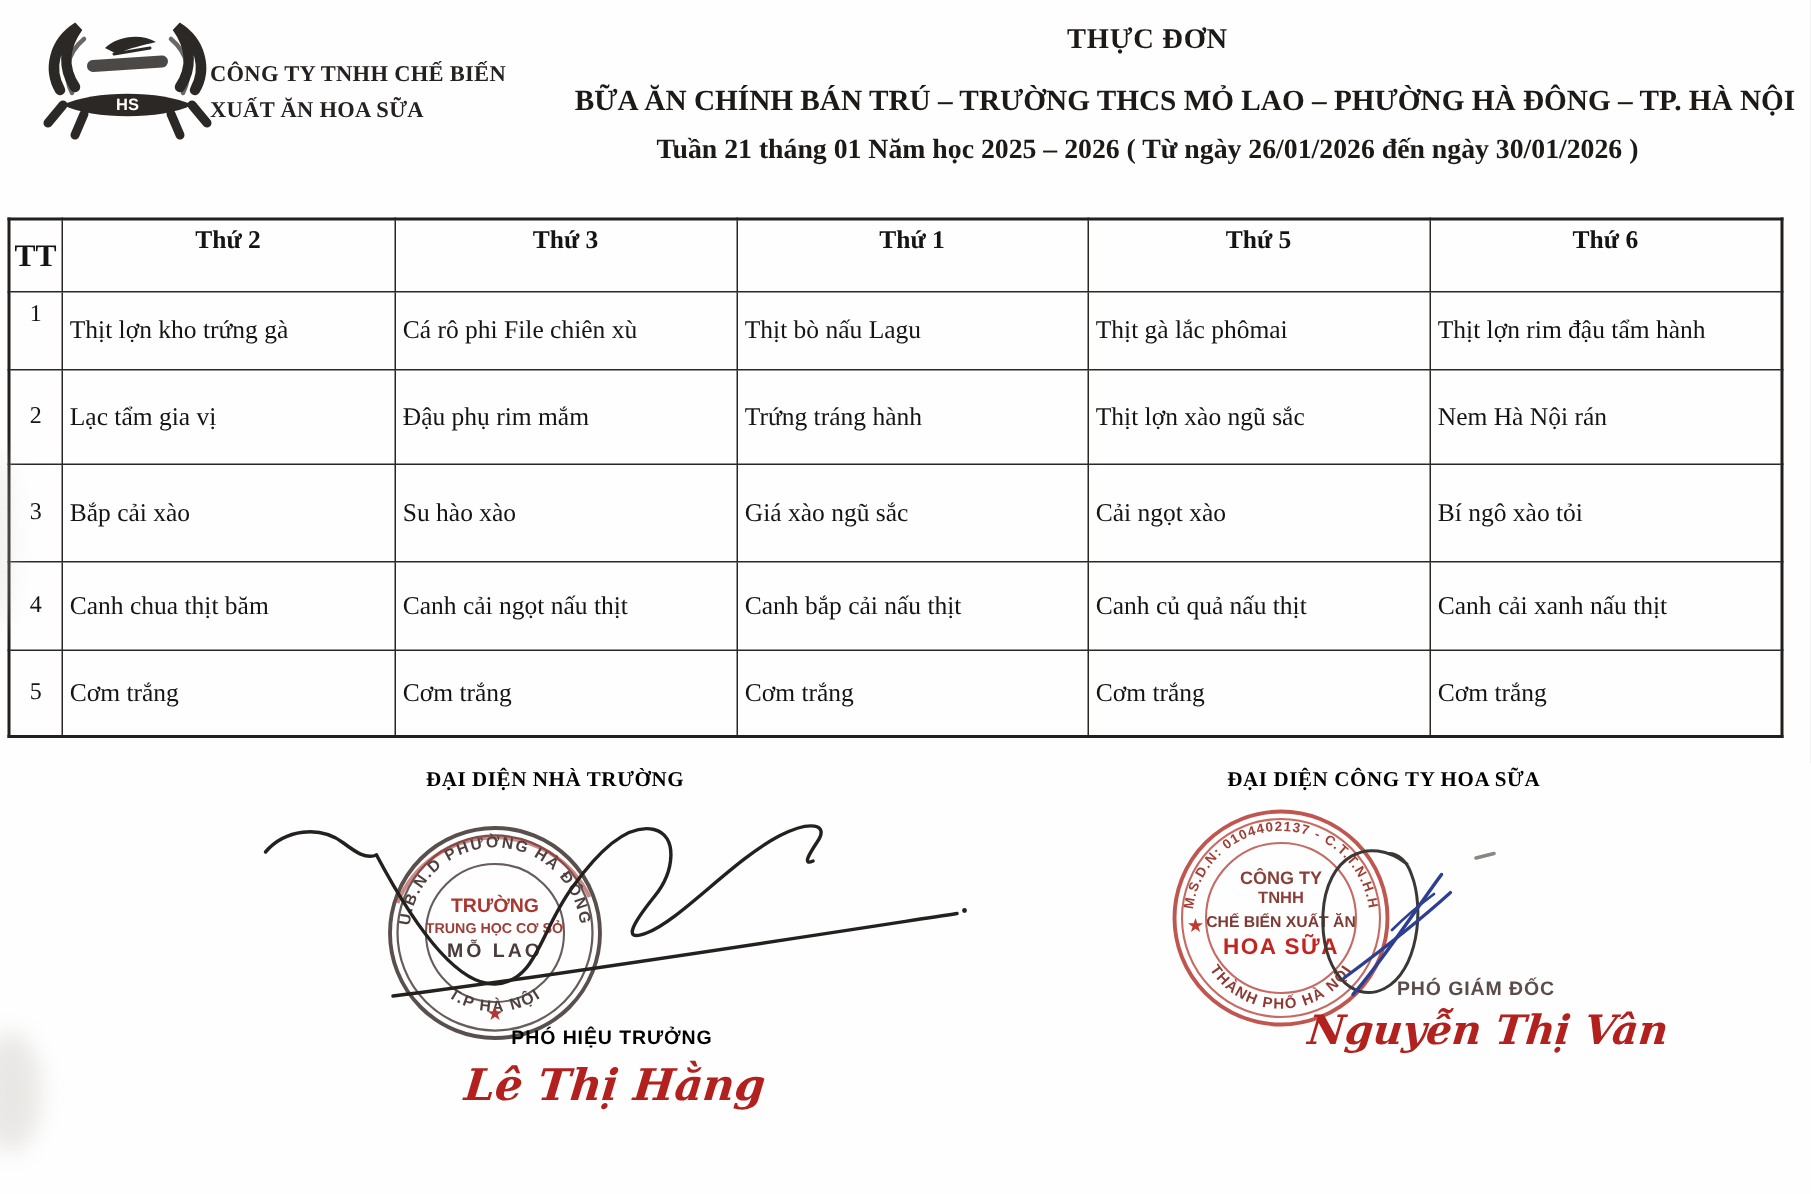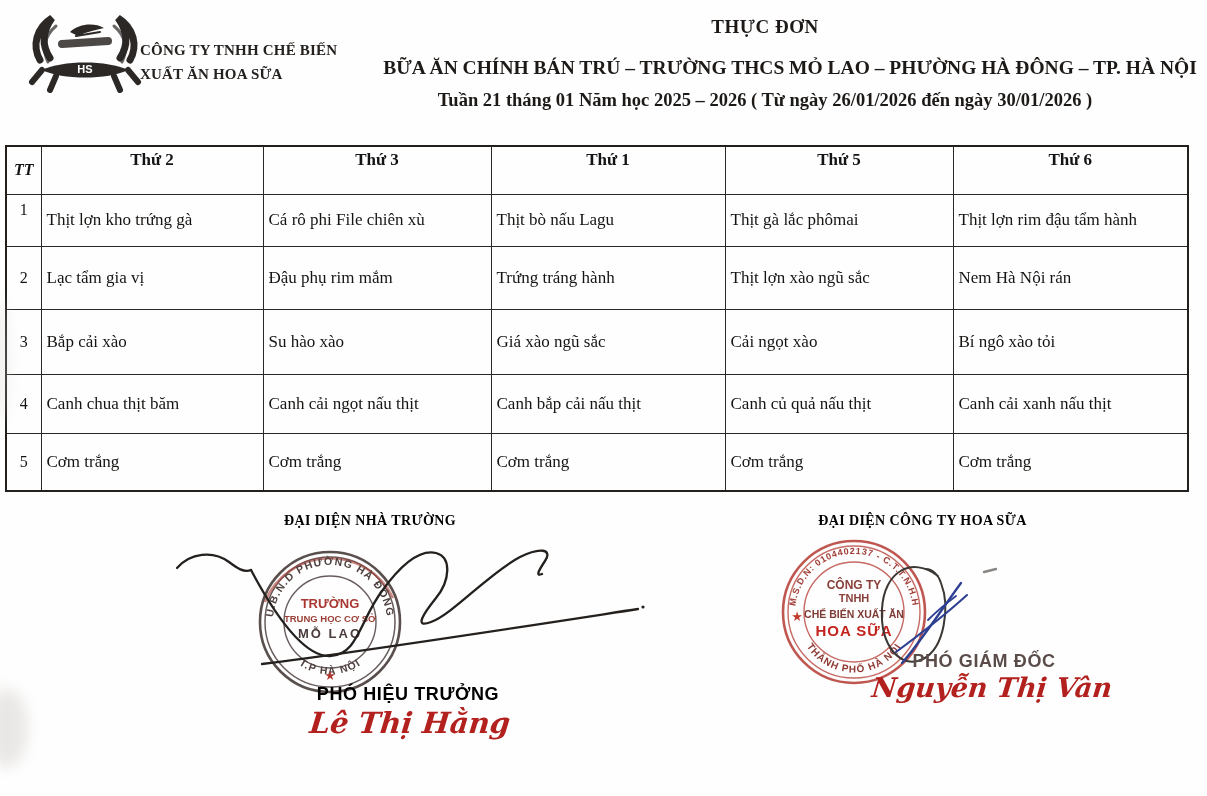--- a/index.html
+++ b/index.html
@@ -27,34 +27,34 @@
     font-weight:bold;font-size:18.5px;color:#1c1917;white-space:nowrap;
   }
   
   table.menu{
     position:absolute;left:5px;top:145px;width:1182px;
     border-collapse:collapse;table-layout:fixed;
     border:2.6px solid #221f1d;
   }
   table.menu th, table.menu td{border:1.7px solid #2a2725;}
   th.day{vertical-align:top;padding-top:3px;font-size:17px;font-weight:bold;text-align:center;}
-  th.tt{vertical-align:middle;font-size:16px;font-weight:bold;text-align:center;font-style:italic;}
+  th.tt{vertical-align:middle;font-size:21px;font-weight:bold;text-align:center;}
   td.num{text-align:center;vertical-align:middle;font-size:16px;}
   td.num.top{vertical-align:top;padding-top:6px;}
   td.meal{padding-left:5px;vertical-align:middle;font-size:17px;}
   
   .rep-heading{
     position:absolute;font-weight:bold;font-size:14px;letter-spacing:.4px;
     color:#000000;text-align:center;white-space:nowrap;
   }
   .rep-heading.school{left:250px;top:513px;width:240px;}
   .rep-heading.company-rep{left:770px;top:513px;width:305px;}
   .role{
     position:absolute;font-family:"Liberation Sans", sans-serif;font-weight:bold;
-    font-size:18px;letter-spacing:.6px;text-align:center;white-space:nowrap;
+    font-size:13px;letter-spacing:.6px;text-align:center;white-space:nowrap;
   }
   .role.school{left:308px;top:684px;width:200px;color:#000000;}
   .role.company-role{left:884px;top:651px;width:200px;color:#5a4c48;}
   .script-name{
     position:absolute;font-family:"DejaVu Serif", serif;font-style:italic;font-weight:bold;
     text-align:center;color:#b3211e;white-space:nowrap;transform:skewX(-6deg);
   }
   .script-name.school{left:300px;top:706px;width:220px;font-size:29px;}
   .script-name.company-name{left:872px;top:672px;width:230px;font-size:27px;}
   .stamp{position:absolute;}

